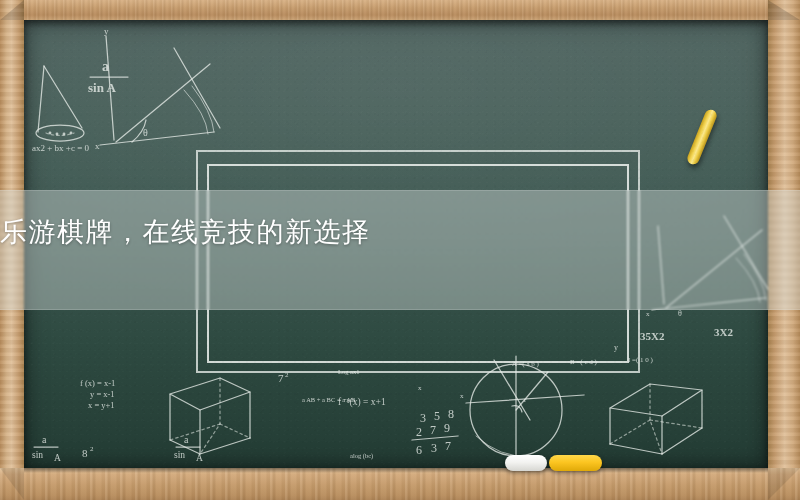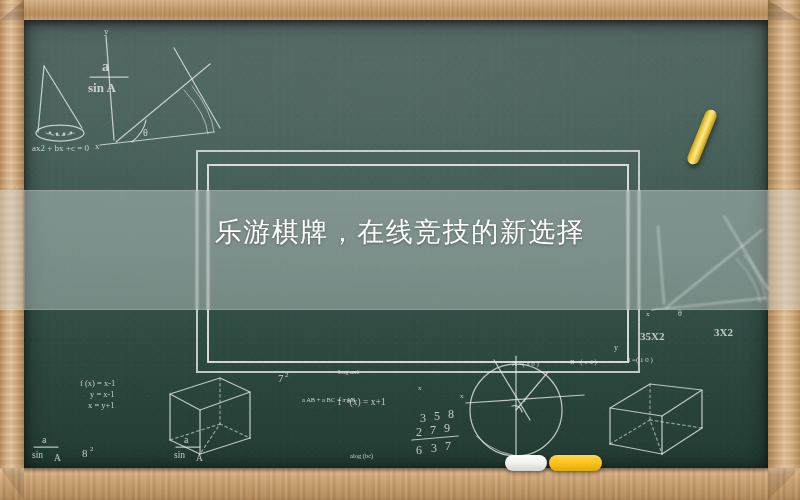--- a/index.html
+++ b/index.html
@@ -107,21 +107,21 @@
   }
   #band-top-edge, #band-bot-edge{
     position:absolute; left:0; width:800px; height:1px;
     background:rgba(255,255,255,0.16);
   }
   #band-top-edge{ top:190px; } #band-bot-edge{ top:309px; }
 
   
   #title-wrap{
     position:absolute; left:0; top:190px; width:800px; height:84px;
-    display:flex; align-items:center; justify-content:center;
+    display:flex; align-items:center; 
   }
   #page-title{
     color:#ffffff; font-size:27px; letter-spacing:1.5px; font-weight:400;
     text-shadow:0 1px 3px rgba(0,0,0,.35);
     font-family:"DejaVu Sans","Liberation Sans",sans-serif;
     white-space:nowrap;
   }
 
   
   #chalk-float{

